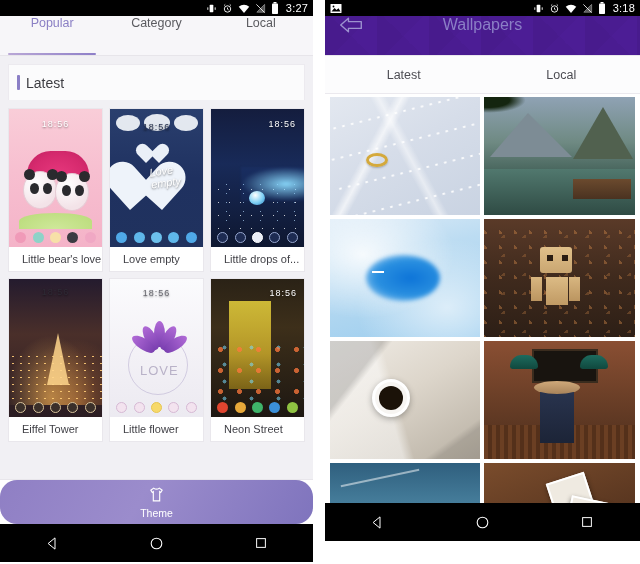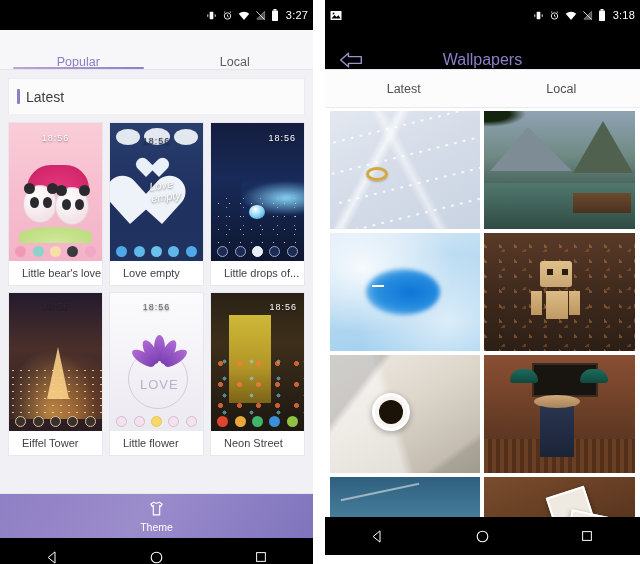--- a/index.html
+++ b/index.html
@@ -9,38 +9,38 @@
     font-family: "Liberation Sans", sans-serif;
     overflow: hidden;
   }
   .stage { position: relative; width: 640px; height: 564px; display: flex; background:#fff; }
 
   .phone { position: relative; width: 316px; height: 564px; overflow: hidden; background:#fff; }
   .phone.right { width: 318px; margin-left: 6px; }
 
   
   .statusbar {
-    height: 30px; background: #000; color: #fff;
+    height: 16px; background: #000; color: #fff;
     display: flex; align-items: center; padding: 0 5px;
     font-size: 10.5px; letter-spacing: .2px;
   }
   .status-left { display:flex; align-items:center; gap:4px; flex: 1 1 auto; }
   .status-right { display:flex; align-items:center; gap:5px; }
   .sb-time { font-size: 11px; font-weight: 400; margin-left:2px; }
   .ic { display:inline-block; line-height:0; }
   svg.ic-svg { display:block; }
 
   
   .tabbar {
     height: 40px; display:flex; align-items:stretch;
     background: #f7f6f9; position: relative;
     border-bottom: 1px solid #e7e5ea;
   }
   .tab {
-    flex:1; display:flex; align-items:flex-end; justify-content:center;
+    flex:1; display:flex; align-items:flex-start; justify-content:center;
     font-size: 12.5px; color: #5a5a5f; position:relative;
   }
   .tab.active { color: #8a7fc4; }
   .tab.active::after {
     content:""; position:absolute; left: 8%; right: 8%; bottom:0;
     height: 2.5px; background: linear-gradient(90deg,#b9a7d6,#8e7fc8);
     border-radius: 2px;
   }
 
   
@@ -193,32 +193,32 @@
     background-image:
       radial-gradient(circle, rgba(255,120,60,.75) 2.2px, transparent 2.6px),
       radial-gradient(circle, rgba(120,220,255,.55) 1.8px, transparent 2.2px);
     background-size: 19px 21px, 27px 17px;
   }
 
   
   .bottomnav { height: 45px; display:flex; background:#fff; border-top: 1px solid #e8e6eb; }
   .bn-item {
     flex:1; display:flex; flex-direction:column; align-items:center; justify-content:center;
-    gap: 3px; font-size: 10.5px; color: #3c3c42;
+    gap: 3px; font-size: 10.5px; color: #3c3c42; border-radius: 17px;
   }
   .bn-item.active {
     background: linear-gradient(120deg,#8f7fc4 0%, #9b8ccc 45%, #7f74bd 100%);
     color: #fff;
   }
   .bn-icon { height: 19px; display:flex; align-items:center; justify-content:center; }
 
   
   .wp-header {
-    height: 40px; position:relative; display:flex; align-items:flex-end;
-    background: #000000;
+    height: 40px; position:relative; display:flex; align-items:flex-start;
+    background: #4c1d95;
     border-bottom: 1px solid #e9e7ed;
   }
   .wp-header:before {
     content:""; position:absolute; inset:0;
     background:
       linear-gradient(135deg, rgba(0,0,0,.028) 0 50%, transparent 50%),
       linear-gradient(45deg, rgba(0,0,0,.022) 0 50%, transparent 50%);
     background-size: 52px 40px, 52px 40px;
   }
   .wp-back { width: 52px; display:flex; align-items:center; justify-content:center; position:relative; z-index:1;}
@@ -429,20 +429,23 @@
               <rect x="1" y="2" width="8" height="14" rx="1"></rect>
           </svg>
         </span>
         <span class="sb-time">3:27</span>
       </div>
     </div>
 
     <div class="tabbar">
       <div class="tab active">
         <span>Popular</span>
+      </div>
+      <div class="tab">
+        <span>Category</span>
       </div>
       <div class="tab">
         <span>Local</span>
       </div>
     </div>
 
     <div class="content-left">
 
       <div class="section-head">
         <div class="section-bar"></div>

